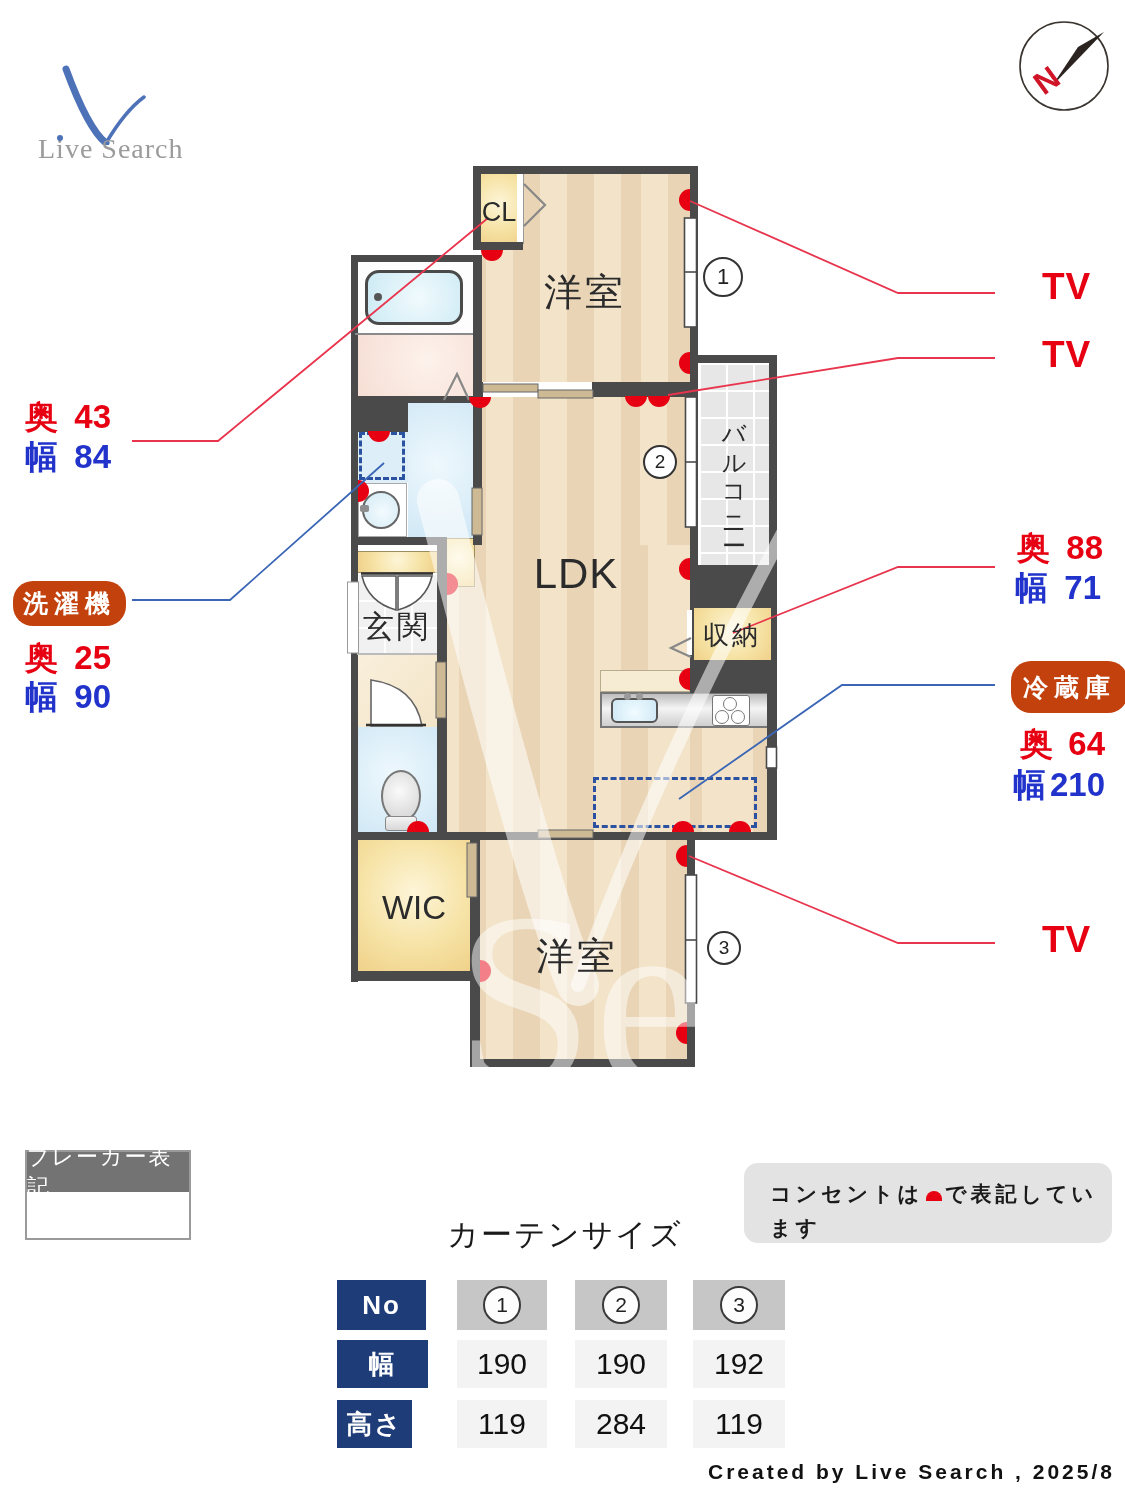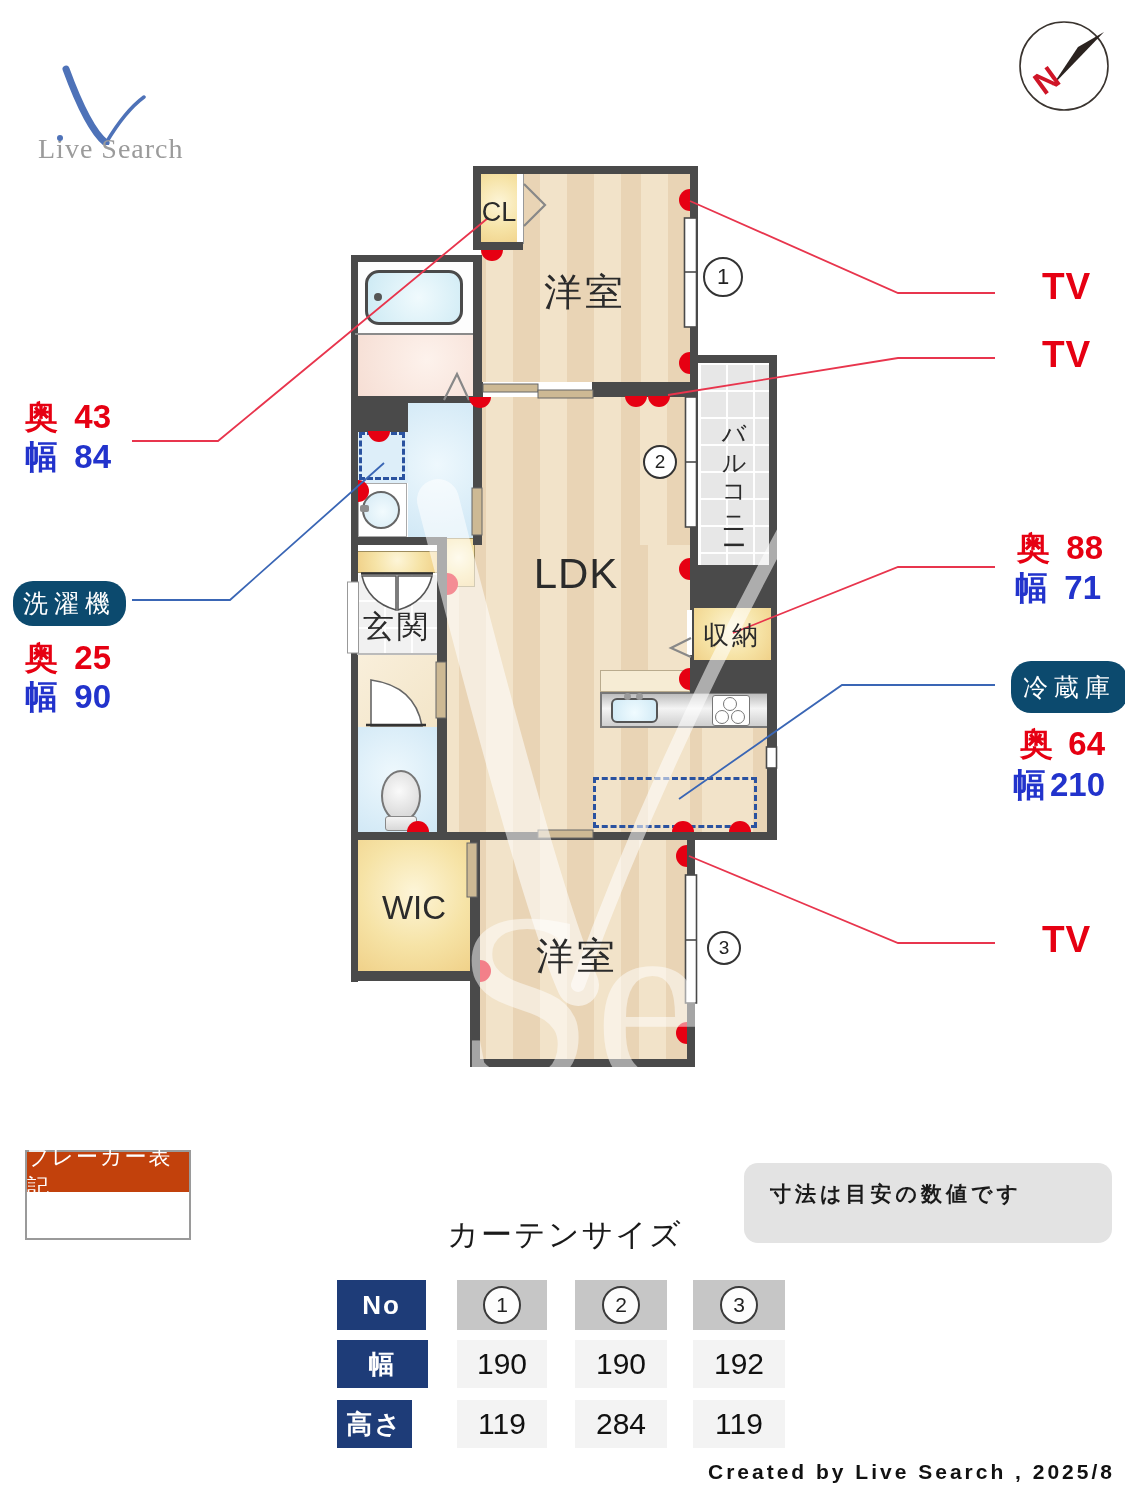--- a/index.html
+++ b/index.html
@@ -17,29 +17,29 @@
   .gtile{background:
       linear-gradient(90deg,rgba(255,255,255,.9) 0 2px,transparent 2px) 0 0/27px 27px,
       linear-gradient(180deg,rgba(255,255,255,.9) 0 2px,transparent 2px) 0 0/27px 27px,#f1f1f1;}
   .cream{background:linear-gradient(135deg,#f9efdb,#f3e5c8);}
   
   .room-label{display:flex;align-items:center;justify-content:center;color:#2b2b2b;letter-spacing:3px;}
   .marker{border:2px solid #333;border-radius:50%;background:#fff;display:flex;align-items:center;justify-content:center;color:#222;}
   .dim-row{display:flex;justify-content:space-between;font-weight:600;font-size:33px;line-height:36px;}
   .red{color:#e60012;}
   .blue{color:#2233cc;}
-  .navy-box{background:#0c4a6e;border-radius:20px;color:#fff;display:flex;align-items:center;justify-content:center;
-            font-size:25px;font-weight:400;letter-spacing:6px;}
+  .navy-box{background:#c2410c;border-radius:20px;color:#fff;display:flex;align-items:center;justify-content:center;
+            font-size:25px;font-weight:700;letter-spacing:6px;}
   .tv{font-size:37px;font-weight:600;color:#e60012;letter-spacing:1px;}
   
   .counter{background:linear-gradient(180deg,#bdbdbd 0%,#f4f4f4 45%,#cfcfcf 100%);border:2px solid #777;box-sizing:border-box;}
   .dash-blue{border:3px dashed #2a52a0;box-sizing:border-box;}
   
   .brk{border:2px solid #9a9a9a;background:#fff;box-sizing:border-box;}
-  .brk-head{background:#c2410c;color:#fff;font-size:22px;letter-spacing:2px;display:flex;align-items:center;justify-content:center;}
+  .brk-head{background:#737373;color:#fff;font-size:22px;letter-spacing:2px;display:flex;align-items:center;justify-content:center;}
   .brk-val{color:#e60012;font-size:40px;font-weight:700;display:flex;align-items:center;justify-content:center;}
   .tbl-head{background:#1e3c78;color:#fff;font-size:26px;font-weight:600;display:flex;align-items:center;justify-content:center;letter-spacing:2px;}
   .tbl-no{background:#c6c6c6;display:flex;align-items:center;justify-content:center;}
   .tbl-val{background:#f3f3f3;font-size:30px;color:#111;display:flex;align-items:center;justify-content:center;}
   .tbl-circle{width:34px;height:34px;border:2px solid #3a3a3a;border-radius:50%;background:#fdfdfd;
               display:flex;align-items:center;justify-content:center;font-size:21px;color:#222;}
   .notes{background:#e3e3e3;border-radius:14px;box-sizing:border-box;padding:14px 0 0 26px;
          font-size:21px;font-weight:600;letter-spacing:4px;color:#1a1a1a;line-height:34px;}
   .dome{display:inline-block;width:16px;height:10px;background:#e60012;border-radius:9px 9px 0 0;margin:0 3px;vertical-align:baseline;}
   svg{display:block;}
@@ -249,21 +249,21 @@
   <span class="blue">幅</span>
   <span class="blue">210</span>
 </div>
 <div class="abs tv" style="left:1042px;top:919px;">TV</div>
 
 <div class="abs brk" style="left:25px;top:1150px;width:166px;height:90px;">
   <div class="brk-head" style="height:40px;">ブレーカー表記</div>
 </div>
 
 <div class="abs notes" style="left:744px;top:1163px;width:368px;height:80px;">
-  <div>寸法は目安の数値です</div>
+  <div><span>コンセントは</span><span class="dome"></span><span>で表記しています</span></div>
 </div>
 
 <div class="abs" style="left:430px;top:1214px;width:270px;text-align:center;font-size:31px;color:#1a1a1a;letter-spacing:2px;">カーテンサイズ</div>
 
 <div class="abs tbl-head" style="left:337px;top:1280px;width:89px;height:50px;">No</div>
 <div class="abs tbl-no" style="left:457px;top:1280px;width:90px;height:50px;">
   <span class="tbl-circle">1</span>
 </div>
 <div class="abs tbl-no" style="left:575px;top:1280px;width:92px;height:50px;">
   <span class="tbl-circle">2</span>

